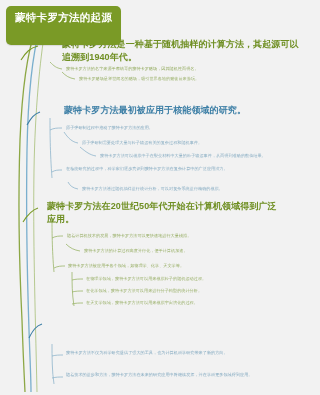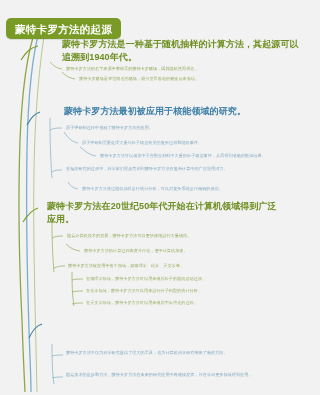--- a/index.html
+++ b/index.html
@@ -9,25 +9,24 @@
     font-family:"Liberation Sans","DejaVu Sans",sans-serif;
     overflow:hidden;position:relative;
   }
   #canvas{position:absolute;inset:0;width:300px;height:395px;}
   #lines{position:absolute;left:0;top:0;width:300px;height:395px;pointer-events:none;}
 
   .title-badge{
     position:absolute;left:6px;top:6px;
     background:#7a9a26;color:#ffffff;
     font-size:10.5px;font-weight:bold;
-    padding:5px 9px 2px 9px;border-radius:5px;
+    padding:5px 9px 20px 9px;border-radius:5px;
     letter-spacing:0.3px;white-space:nowrap;
     box-shadow:0 1px 1px rgba(0,0,0,0.10);
     z-index:5;
-    margin-top:12px;
   }
 
   .node{position:absolute;z-index:4;}
 
   
   .l1{
     font-size:9px;font-weight:bold;line-height:1.45;
     letter-spacing:0.1px;
     padding-left:20px;
   }
@@ -87,21 +86,21 @@
     <path d="M52 356 C 56 355, 59 355, 63 355" stroke="#8fb5cc" stroke-width="0.8" fill="none"></path>
     <path d="M52 378 C 56 377, 59 377, 63 377" stroke="#8fb5cc" stroke-width="0.8" fill="none"></path>
   </svg>
 
   <div class="title-badge">蒙特卡罗方法的起源</div>
 
   <div class="node l1 green" style="left:42px;top:38px;width:238px;">蒙特卡罗方法是一种基于随机抽样的计算方法，其起源可以追溯到1940年代。</div>
   <div class="node l2 green" style="left:66px;top:66px;width:210px;">蒙特卡罗方法的名字来源于摩纳哥的蒙特卡罗赌场，因其随机性而得名。</div>
   <div class="node l3 green" style="left:79px;top:76px;width:200px;">蒙特卡罗赌场是举世闻名的赌场，吸引世界各地的赌徒前来游玩。</div>
 
-  <div class="node l1 blue" style="left:44px;top:105px;width:238px;">蒙特卡罗方法最初被应用于核能领域的研究。</div>
+  <div class="node l1 blue" style="left:44px;top:105px;width:238px;font-family:Liberation Mono, monospace;">蒙特卡罗方法最初被应用于核能领域的研究。</div>
   <div class="node l2 blue" style="left:66px;top:125px;width:210px;">原子弹研制过程中推动了蒙特卡罗方法的应用。</div>
   <div class="node l3 blue" style="left:82px;top:140px;width:196px;">原子弹研制需要处理大量与粒子输运有关的复杂过程和随机事件。</div>
   <div class="node l3 blue" style="left:100px;top:153px;width:180px;">蒙特卡罗方法可以模拟中子在裂变材料中大量的粒子输运事件，从而得到准确的数值结果。</div>
   <div class="node l2 blue" style="left:66px;top:166px;width:212px;">在核能研究的过程中，科学家们逐步意识到蒙特卡罗方法在复杂计算中的广泛应用潜力。</div>
   <div class="node l3 blue" style="left:82px;top:186px;width:196px;">蒙特卡罗方法通过随机抽样进行统计分析，可以对复杂系统进行精确的模拟。</div>
 
   <div class="node l1 green" style="left:27px;top:200px;width:238px;">蒙特卡罗方法在20世纪50年代开始在计算机领域得到广泛应用。</div>
   <div class="node l2 green" style="left:67px;top:233px;width:210px;">随着计算机技术的发展，蒙特卡罗方法可以更快速地进行大量模拟。</div>
   <div class="node l3 green" style="left:84px;top:248px;width:194px;">蒙特卡罗方法的计算过程高度并行化，便于计算机加速。</div>
   <div class="node l2 green" style="left:68px;top:263px;width:210px;">蒙特卡罗方法被应用于各个领域，如物理学、化学、天文学等。</div>

